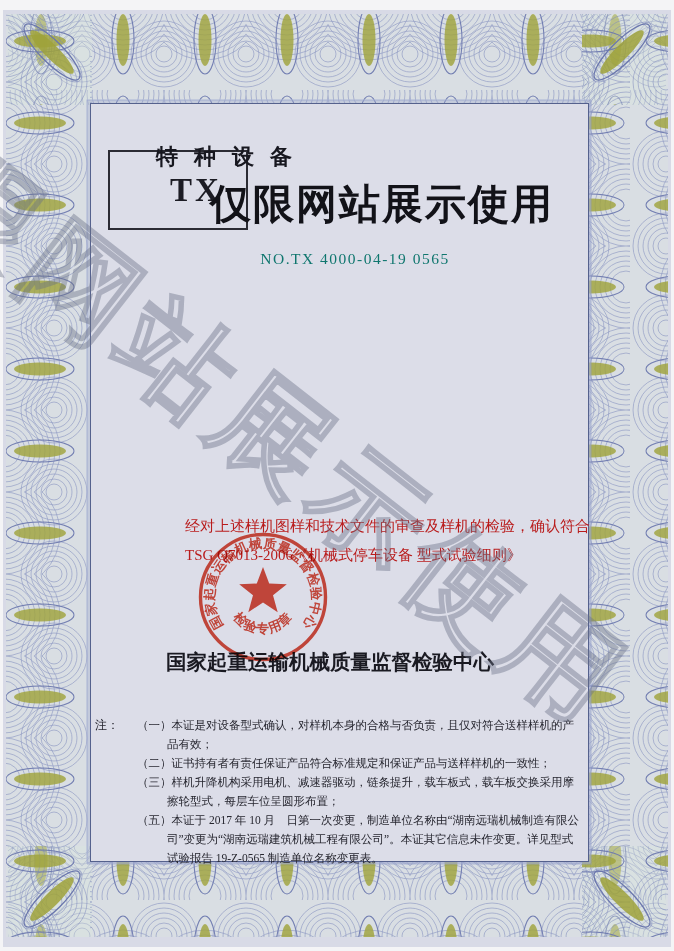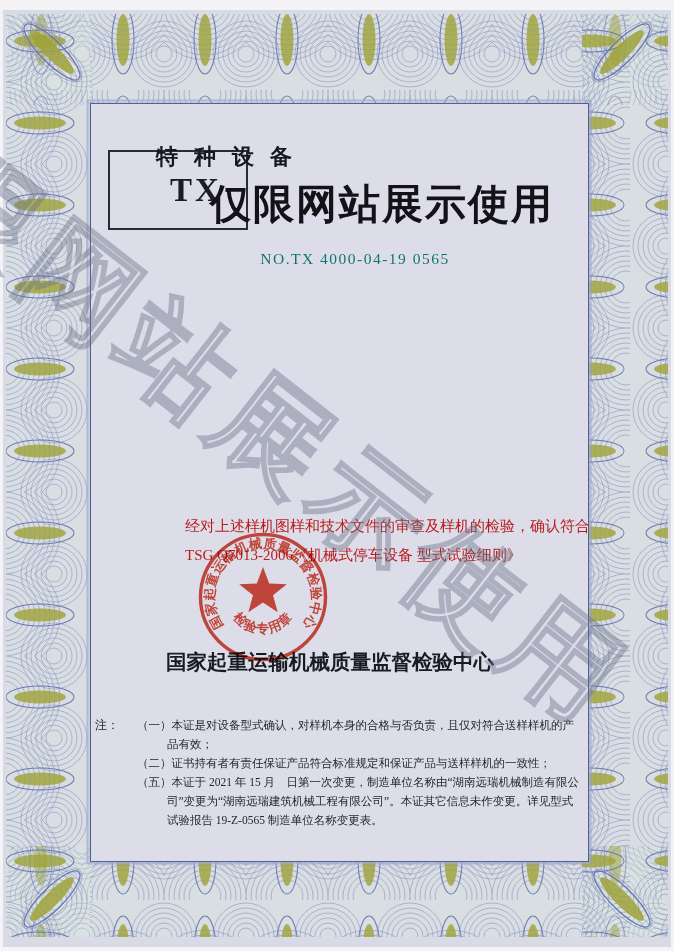--- a/index.html
+++ b/index.html
@@ -170,21 +170,22 @@
   <span class="field-label" style="top:588px">发证日期</span>
   <span class="field-value" style="top:588px;left:198px">2019 年 10 月 15 日</span>
 </div>
 
 <div class="abs authority">国家起重运输机械质量监督检验中心</div>
 
 <div class="abs notes-label">注：</div>
 <div class="abs notes">
   <div class="note-item">（一）本证是对设备型式确认，对样机本身的合格与否负责，且仅对符合送样样机的产品有效；</div>
   <div class="note-item">（二）证书持有者有责任保证产品符合标准规定和保证产品与送样样机的一致性；</div>
-  <div class="note-item">（五）本证于 2021 年 15 月　日第一次变更，制造单位名称由“湖南远瑞机械制造有限公司”变更为“湖南远瑞建筑机械工程有限公司”。本证其它信息未作变更。详见型式试验报告 19-Z-0565 制造单位名称变更表。</div>
+  <div class="note-item">（三）样机升降机构采用电机、减速器驱动，链条提升，载车板式，载车板交换采用摩擦轮型式，每层车位呈圆形布置；</div>
+  <div class="note-item">（五）本证于 2017 年 10 月　日第一次变更，制造单位名称由“湖南远瑞机械制造有限公司”变更为“湖南远瑞建筑机械工程有限公司”。本证其它信息未作变更。详见型式试验报告 19-Z-0565 制造单位名称变更表。</div>
 </div>
 
 <svg class="stamp" viewBox="0 0 134 134">
   <defs>
     <path id="ringPath" d="M 29.5 98.5 A 49 49 0 1 1 104.5 98.5" fill="none"></path>
     <path id="botPath" d="M 35.8 85 A 36 36 0 0 0 98.2 85" fill="none"></path>
   </defs>
   <circle cx="67" cy="67" r="62.5" fill="none" stroke="#dc4130" stroke-width="3.4"></circle>
   <polygon fill="#dc4130" points="67,37 73.2,53.5 90.8,54.3 77,65.2 81.7,82.2 67,72.5 52.3,82.2 57,65.2 43.2,54.3 60.8,53.5"></polygon>
   <text font-size="13" font-weight="bold" fill="#dc4130" letter-spacing="0.5" font-family="Liberation Serif, DejaVu Serif, serif">

